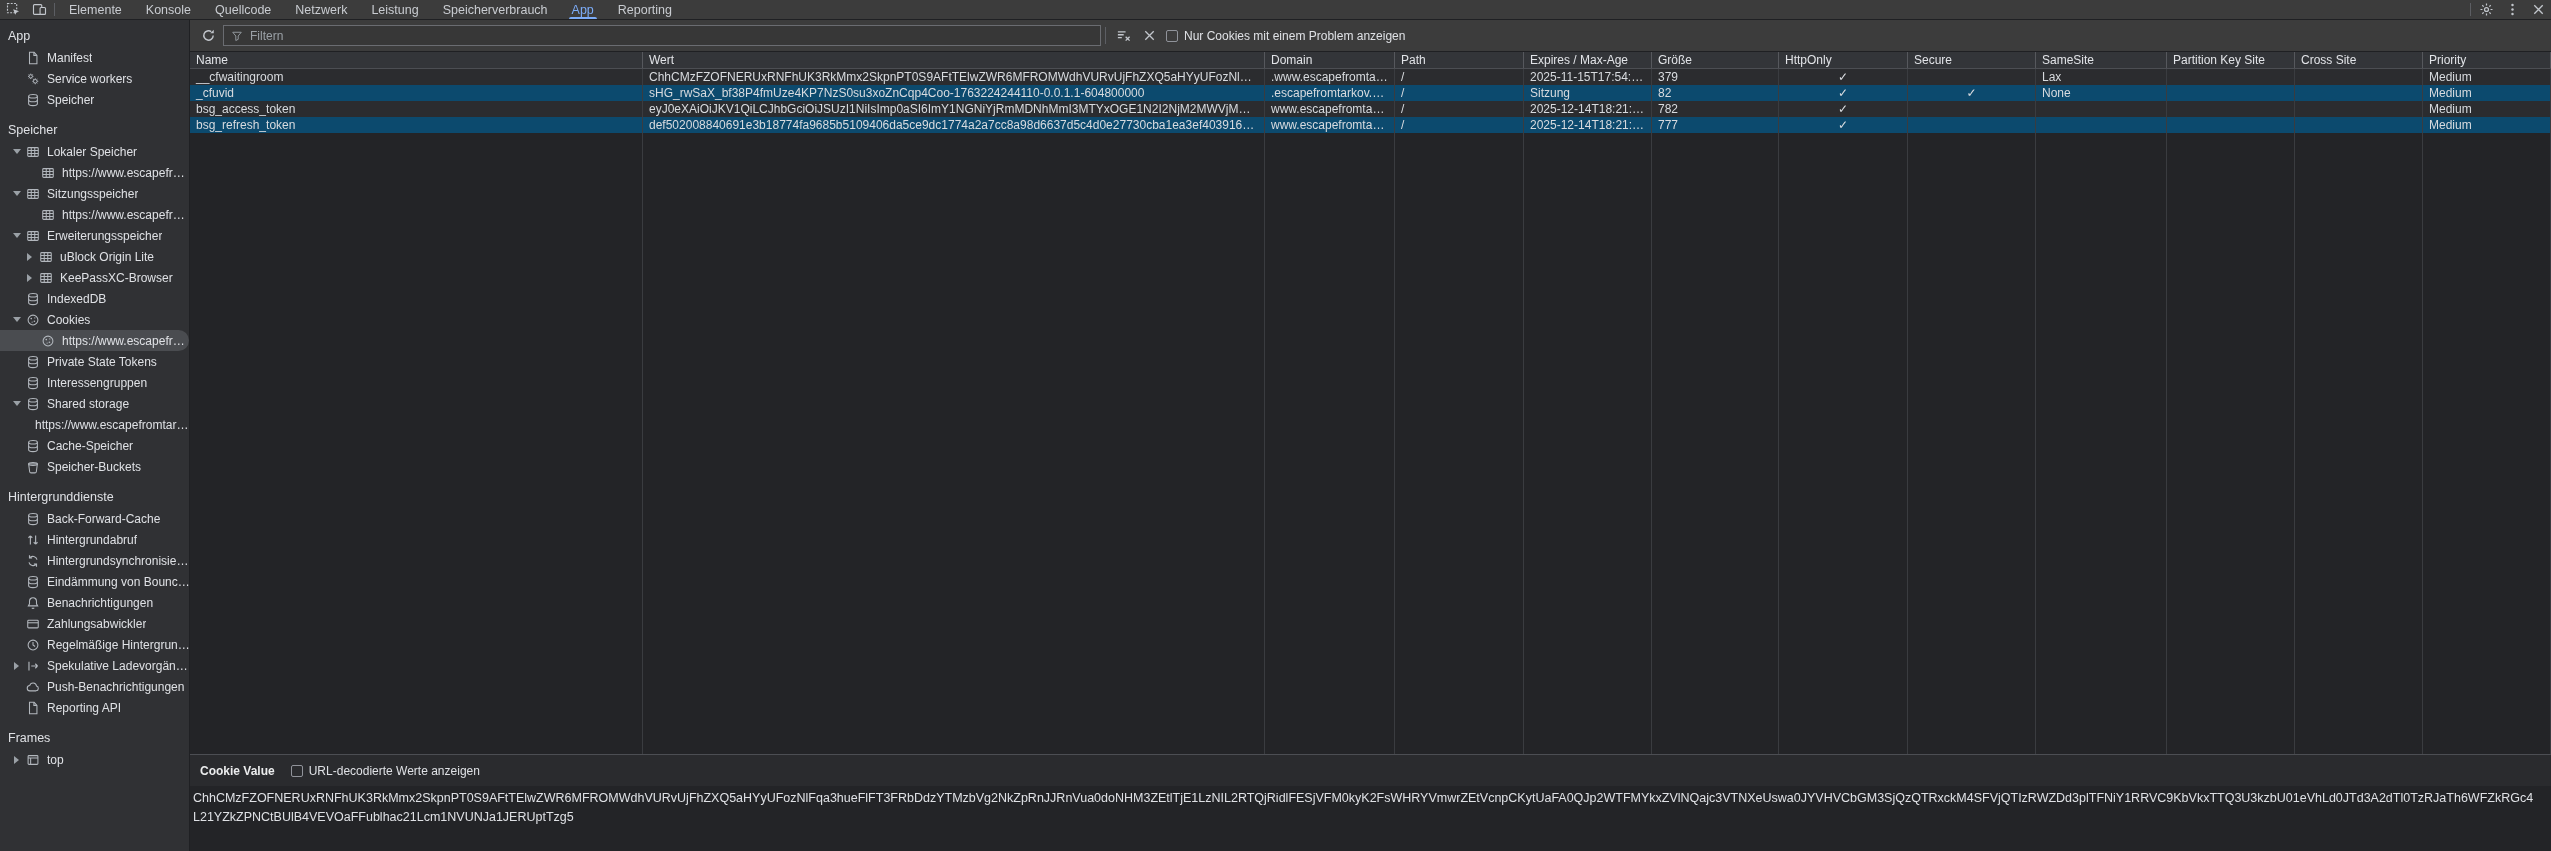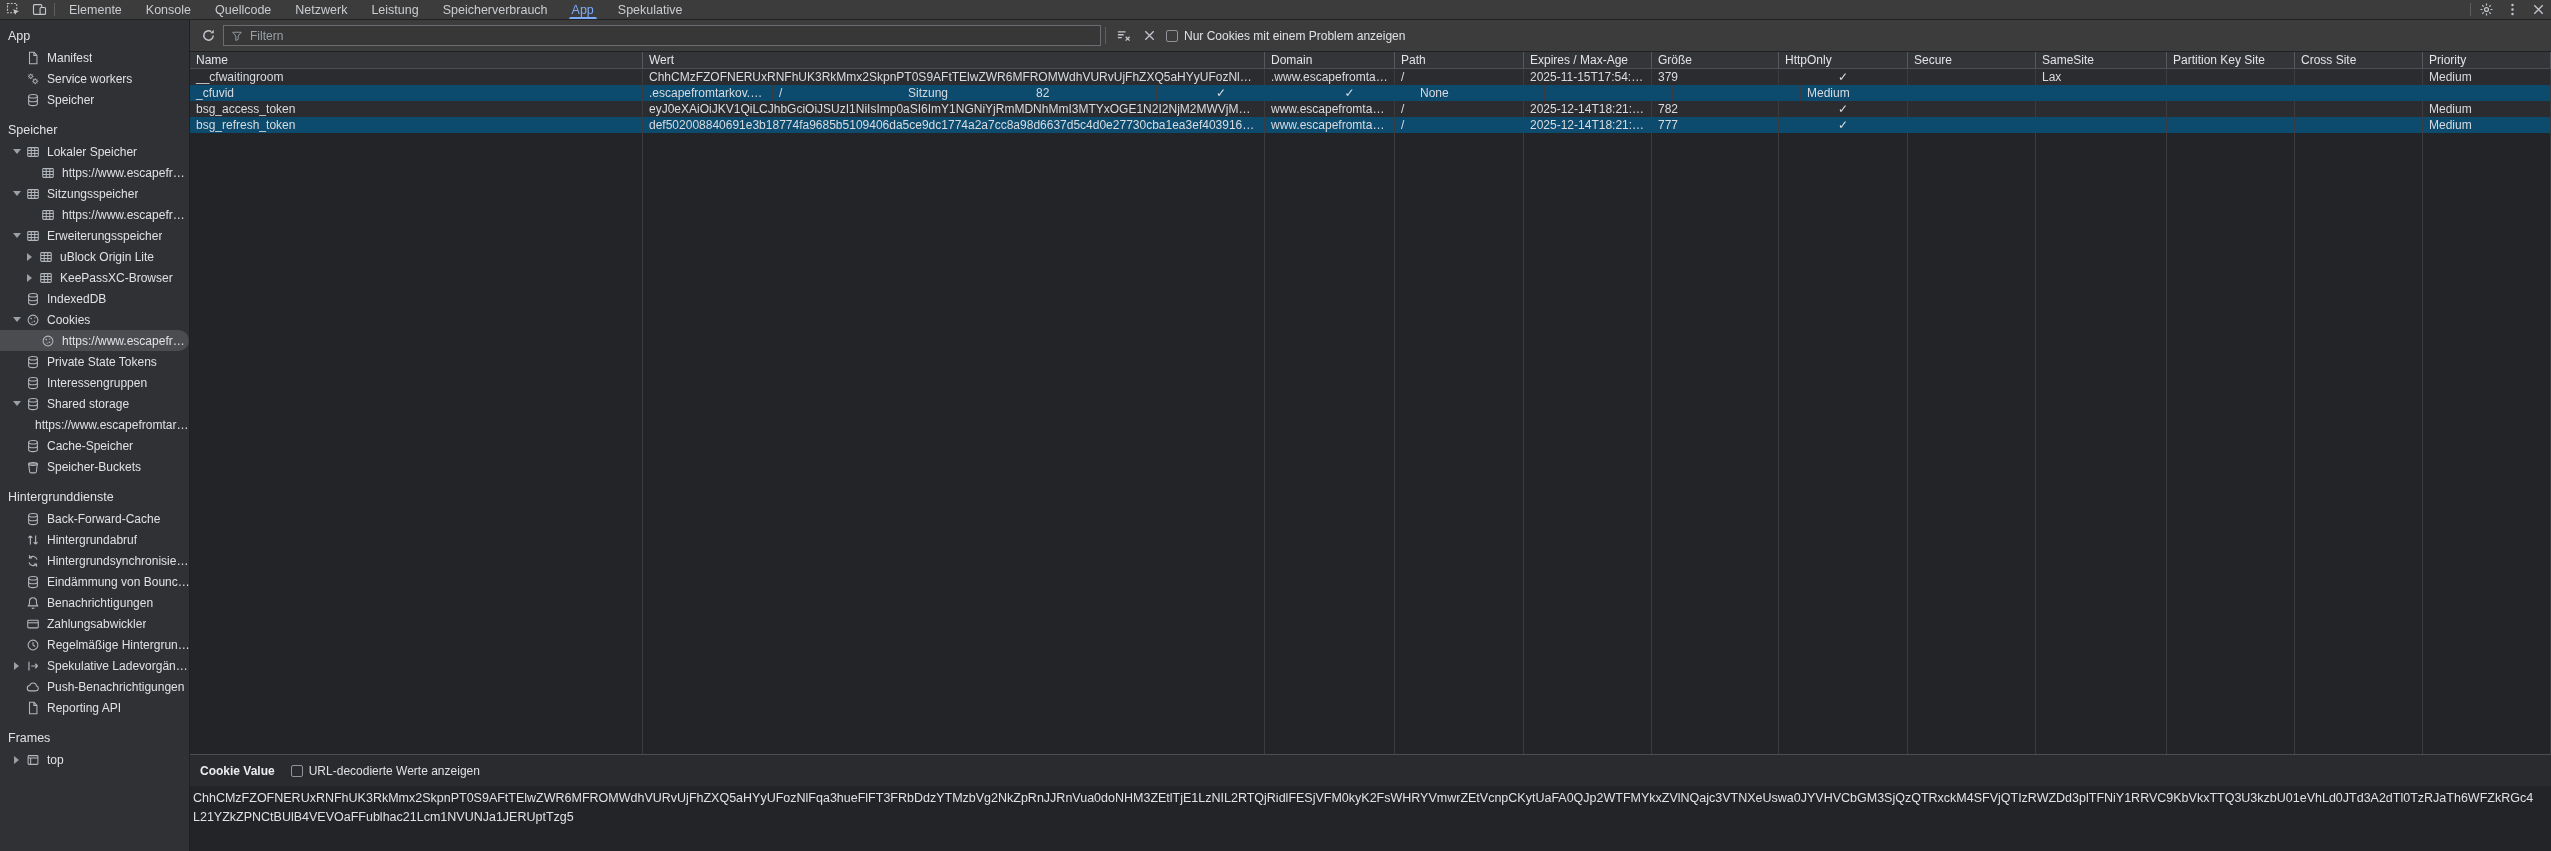--- a/index.html
+++ b/index.html
@@ -117,21 +117,21 @@
   </div>
   <div class="tb-sep"></div>
   <div class="tab-strip">
       <div class="tab">Elemente</div>
       <div class="tab">Konsole</div>
       <div class="tab">Quellcode</div>
       <div class="tab">Netzwerk</div>
       <div class="tab">Leistung</div>
       <div class="tab">Speicherverbrauch</div>
       <div class="tab active">App</div>
-      <div class="tab">Spekulative</div>
+      <div class="tab">Reporting</div>
     </div>
   <div class="tb-spacer"></div>
   <div class="tb-sep"></div>
   <div class="tb-btn">
     <svg viewBox="0 0 16 16">
         <g fill="none" stroke="currentColor" stroke-width="1.3">
           <circle cx="8" cy="8" r="2.1"></circle>
           <path d="M8 1.6v2.1M8 12.3v2.1M1.6 8h2.1M12.3 8h2.1M3.5 3.5l1.5 1.5M11 11l1.5 1.5M12.5 3.5L11 5M5 11l-1.5 1.5"></path>
         </g>
       </svg>
@@ -607,20 +607,21 @@
             <div class="gr-cell right" style="width: 127px;">379</div>
             <div class="gr-cell center" style="width: 129px;">✓</div>
             <div class="gr-cell center" style="width: 128px;"></div>
             <div class="gr-cell" style="width: 131px;">Lax</div>
             <div class="gr-cell" style="width: 128px;"></div>
             <div class="gr-cell" style="width: 128px;"></div>
             <div class="gr-cell" style="flex: 1 0 128px;">Medium</div>
           </div>
           <div class="grid-row nostripe">
             <div class="gr-cell" style="width: 453px;">_cfuvid</div>
+            <div class="gr-cell" style="width: 622px;">sHG_rwSaX_bf38P4fmUze4KP7NzS0su3xoZnCqp4Coo-1763224244110-0.0.1.1-604800000</div>
             <div class="gr-cell" style="width: 130px;">.escapefromtarkov.c…</div>
             <div class="gr-cell" style="width: 129px;">/</div>
             <div class="gr-cell" style="width: 128px;">Sitzung</div>
             <div class="gr-cell right" style="width: 127px;">82</div>
             <div class="gr-cell center" style="width: 129px;">✓</div>
             <div class="gr-cell center" style="width: 128px;">✓</div>
             <div class="gr-cell" style="width: 131px;">None</div>
             <div class="gr-cell" style="width: 128px;"></div>
             <div class="gr-cell" style="width: 128px;"></div>
             <div class="gr-cell" style="flex: 1 0 128px;">Medium</div>

